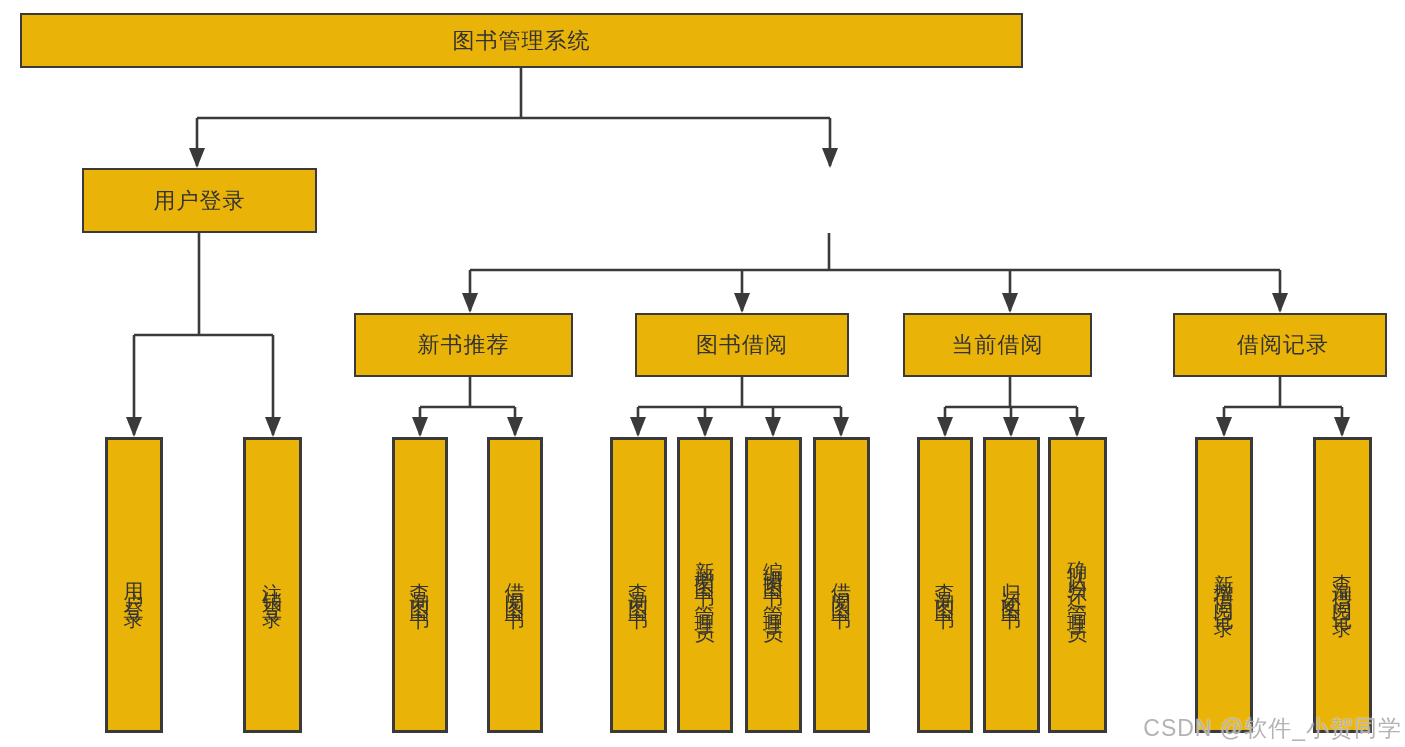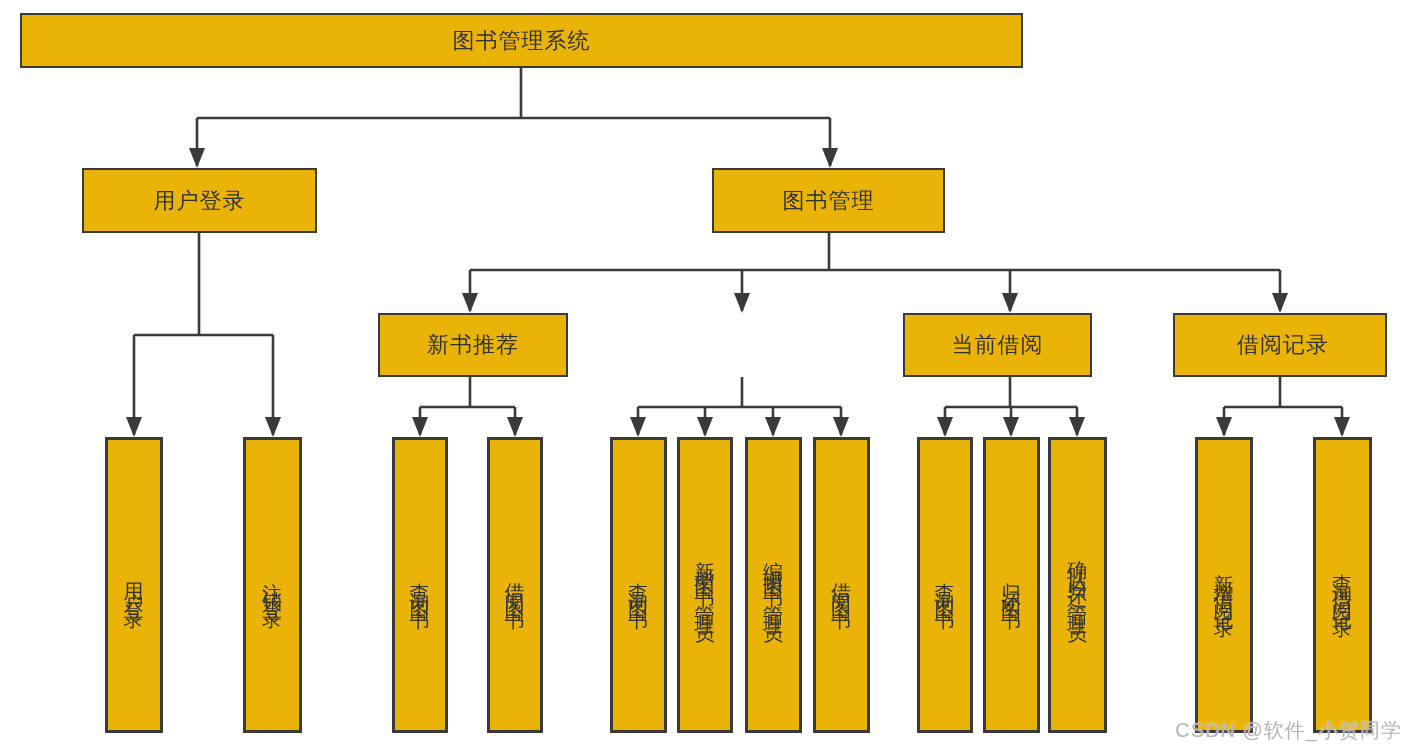--- a/index.html
+++ b/index.html
@@ -37,21 +37,21 @@
   }
   .vtext{
     writing-mode:vertical-rl;
     text-orientation:mixed;
     letter-spacing:9px;
     line-height:1;
   }
   #watermark{
     position:absolute;
     right:3px;bottom:3px;
-    font-size:20px;
+    font-size:23px;
     color:var(--watermark);
     letter-spacing:1px;
     text-shadow:0 0 2px rgba(255,255,255,0.8);
     pointer-events:none;
   }
 </style>
 </head>
 <body>
 
 <div id="canvas">
@@ -105,23 +105,23 @@
       <line class="wire" x1="1077" y1="407" x2="1077" y2="435" marker-end="url(#arrow)"></line>
 
       <line class="wire" x1="1224" y1="407" x2="1224" y2="435" marker-end="url(#arrow)"></line>
       <line class="wire" x1="1342" y1="407" x2="1342" y2="435" marker-end="url(#arrow)"></line>
     </g>
   </svg>
 
   <div class="node" style="left:20px;top:13px;width:1003px;height:55px;">图书管理系统</div>
 
   <div class="node" style="left:82px;top:168px;width:235px;height:65px;">用户登录</div>
-  <div class="node" style="left:712px;top:168px;width:233px;height:65px;">图书管理</div>
 
-  <div class="node" style="left:378px;top:313px;width:190px;height:64px;">新书推荐</div>
+  <div class="node" style="left:354px;top:313px;width:219px;height:64px;">新书推荐</div>
+  <div class="node" style="left:635px;top:313px;width:214px;height:64px;">图书借阅</div>
   <div class="node" style="left:903px;top:313px;width:189px;height:64px;">当前借阅</div>
   <div class="node" style="left:1173px;top:313px;width:214px;height:64px;padding-left:6px;">借阅记录</div>
 
   <div class="node lvl4" style="left:105px;top:437px;width:58px;height:296px;">
     <span class="vtext">用户登录</span>
   </div>
   <div class="node lvl4" style="left:243px;top:437px;width:59px;height:296px;">
     <span class="vtext">注销登录</span>
   </div>
 

